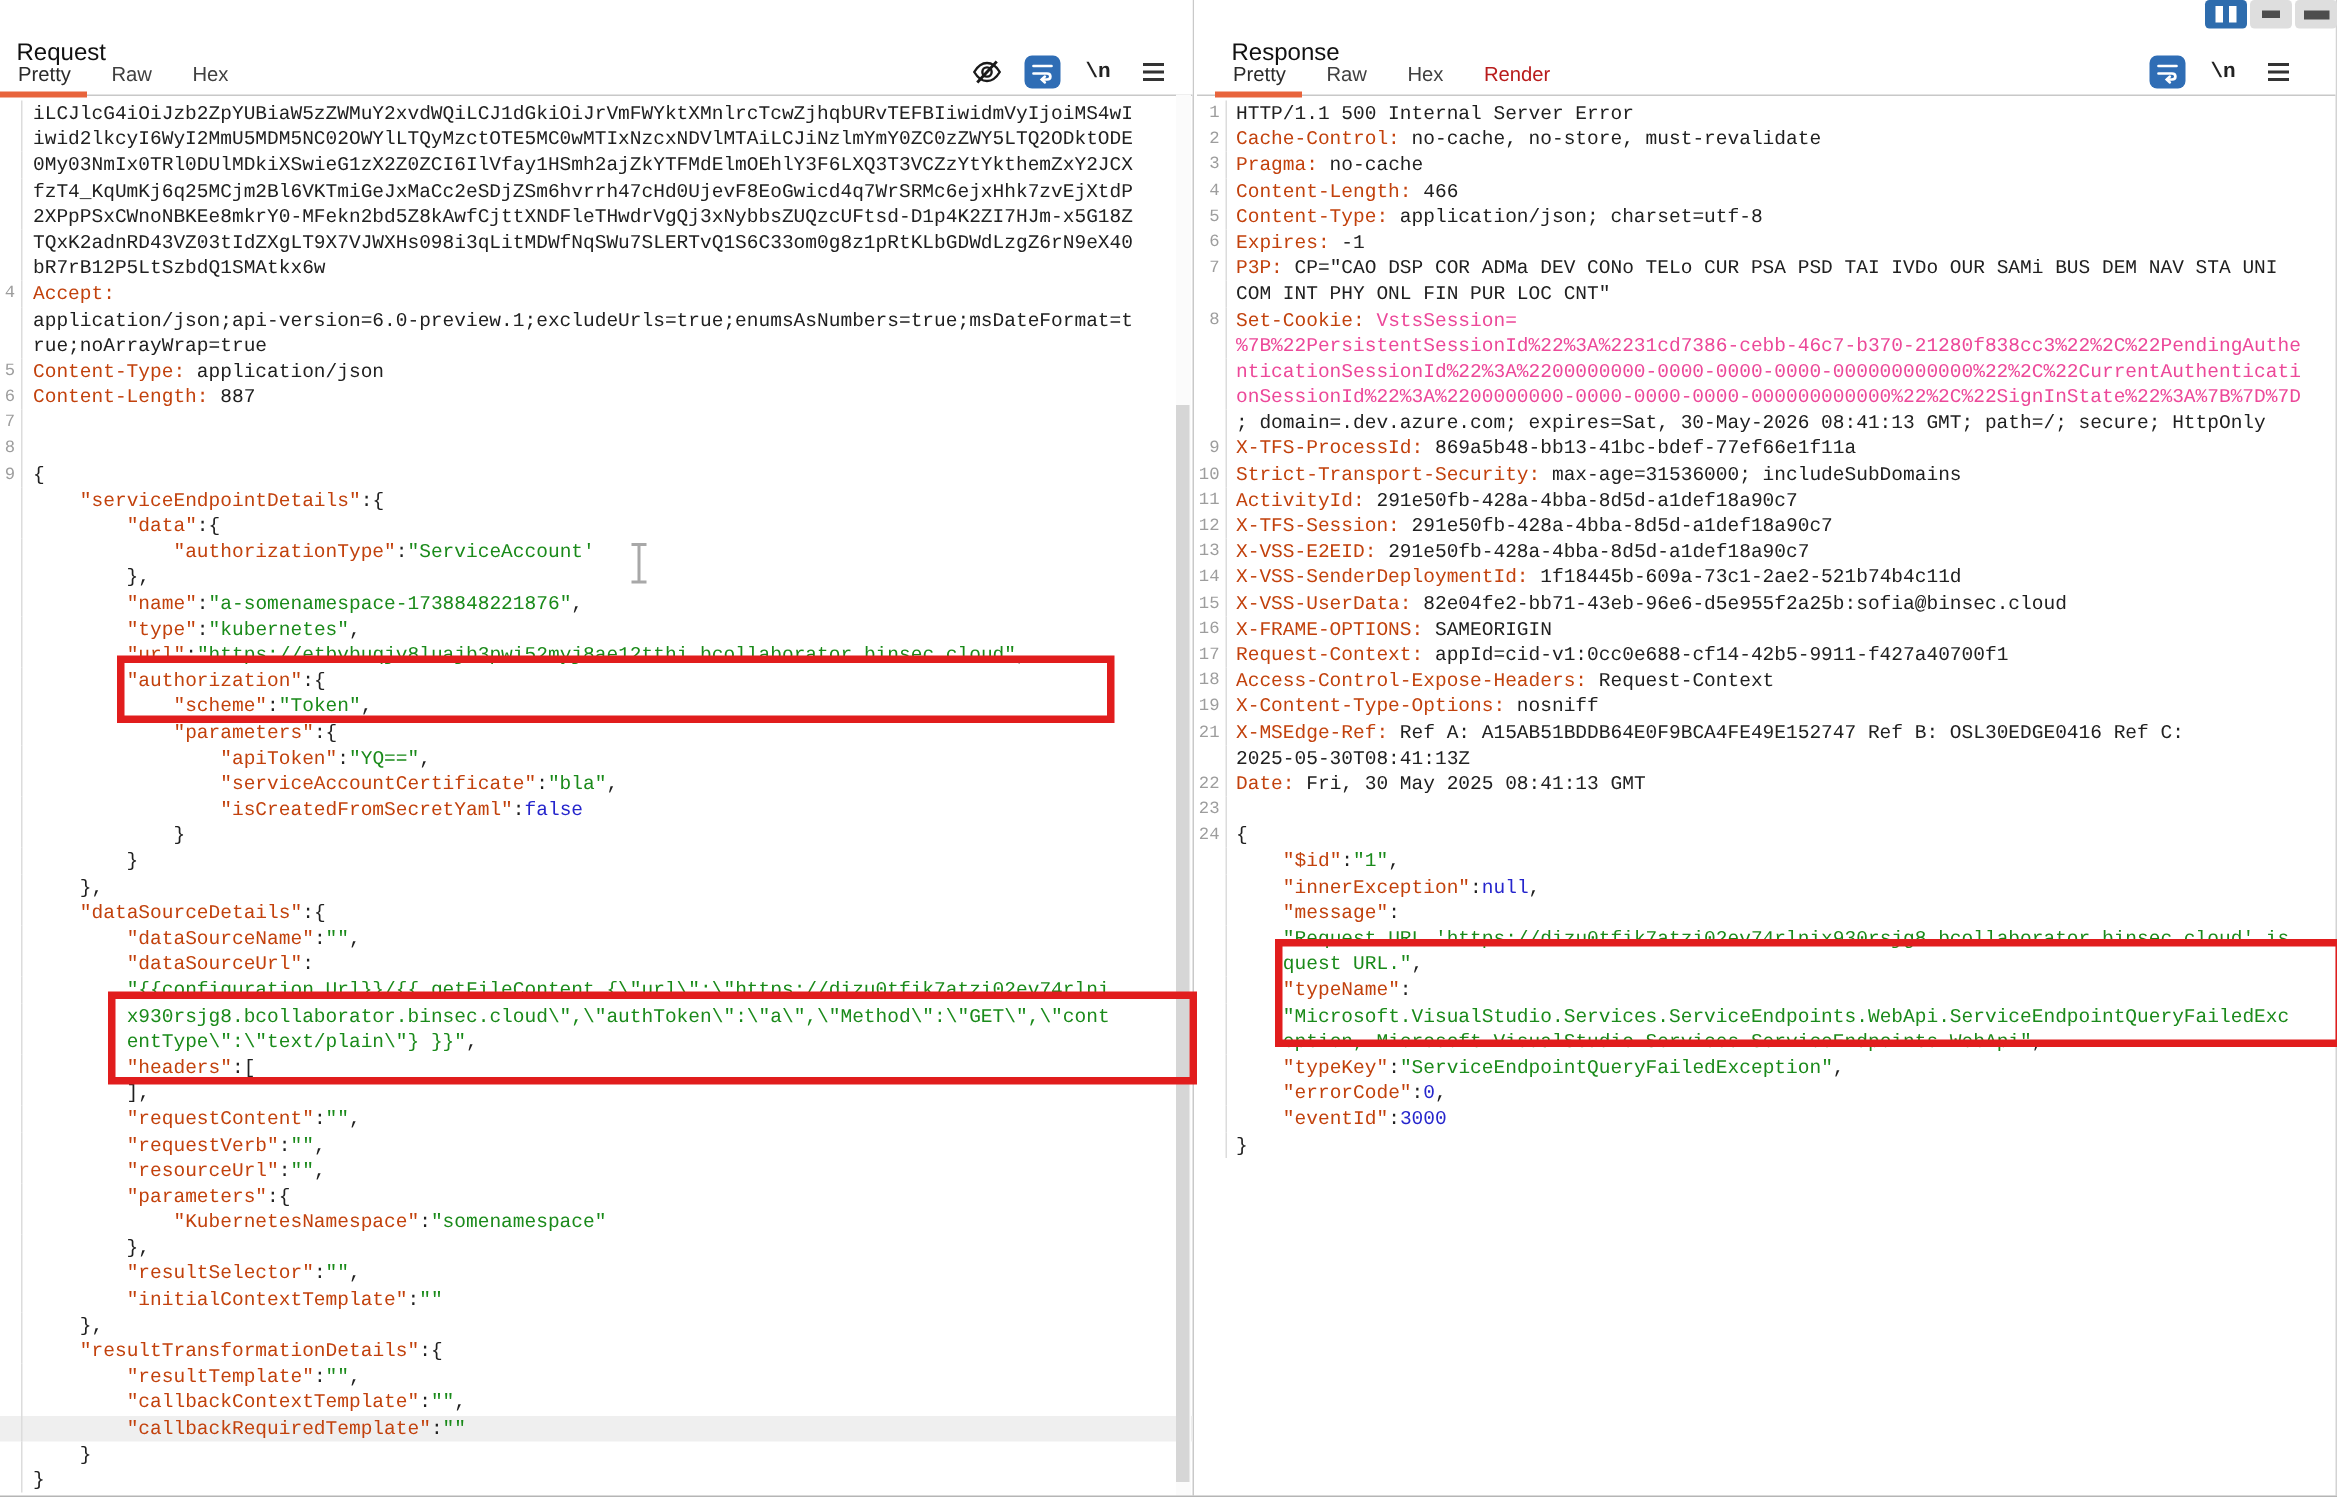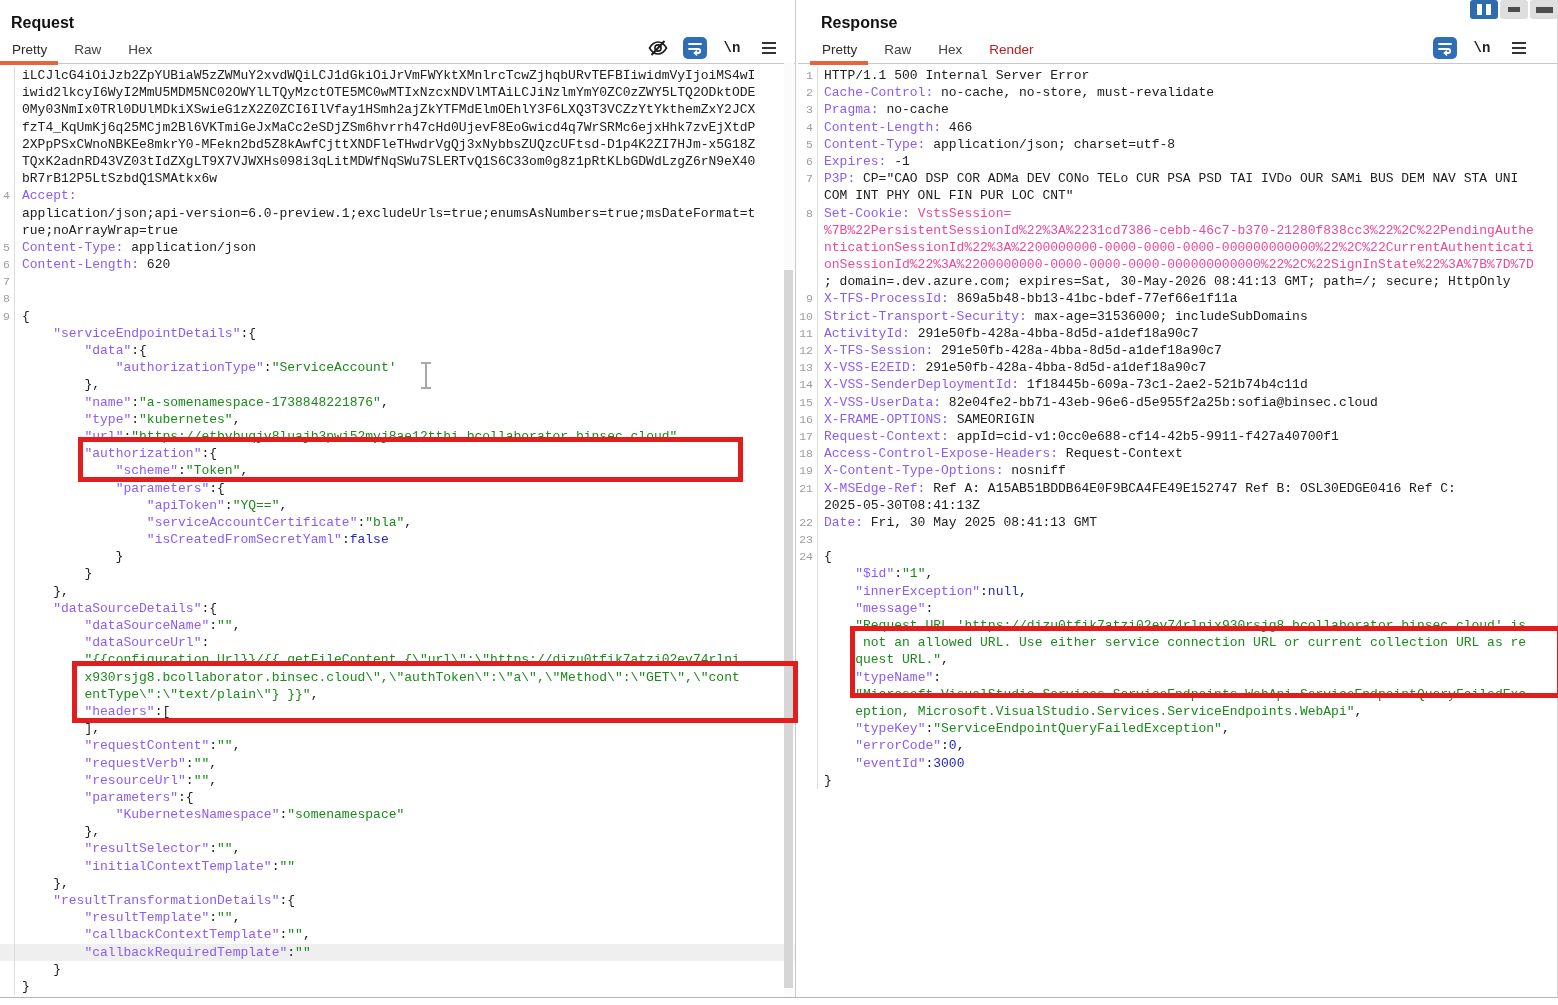--- a/index.html
+++ b/index.html
@@ -4,21 +4,21 @@
 <style>
   html,body{margin:0;padding:0;background:#ffffff;}
   body{width:1558px;height:1005px;overflow:hidden;position:relative;
        font-family:"Liberation Sans",sans-serif;-webkit-font-smoothing:antialiased;}
 
   .pane{position:absolute;top:0;bottom:8px;background:#fff;}
   .pane-left{left:0;width:795px;border-right:1px solid #c9c9c9;}
   .pane-right{left:798px;width:759px;border-right:1px solid #d3d3d3;}
 
   .pane-header{position:relative;height:63px;border-bottom:1px solid #c8c8c8;background:#fff;}
-  .pane-title{position:absolute;left:11px;top:14px;font-size:16px;font-weight:bold;color:#111;}
+  .pane-title{position:absolute;left:11px;top:27px;font-size:16px;font-weight:normal;color:#111;}
   .pane-right .pane-title{left:23px;}
 
   .tabs{position:absolute;left:0;bottom:0;height:24px;display:flex;align-items:flex-start;}
   .pane-right .tabs{left:12px;}
   .tab{position:relative;height:24px;line-height:22px;padding:0 15px 0 12px;
        font-size:13.5px;color:#404040;cursor:default;}
   .tab.selected{color:#2b2b2b;}
   .tab.selected::after{content:"";position:absolute;left:0;right:4px;bottom:-2px;height:4px;background:#e8643c;}
   .tab.disabled{color:#b91c1c;}
 
@@ -32,21 +32,21 @@
   .body{position:relative;padding-top:3px;font-family:"Liberation Mono",monospace;
         font-size:13px;color:#202020;}
   .cl{height:17.2px;line-height:17.2px;white-space:pre;display:flex;}
   .cl.hl{background:#efefef;}
   .ln{flex:0 0 auto;text-align:right;color:#9d9d9d;font-size:11.5px;
       border-right:1px solid #dcdcdc;}
   .pane-left .ln{width:10px;padding-right:4px;margin-right:7px;}
   .pane-right .ln{width:15px;padding-right:4px;margin-right:6px;}
   .code{flex:1 1 auto;white-space:pre;}
   .tk-t{color:#202020;}
-  .tk-h{color:#8b5cf6;}
+  .tk-h{color:#c2410c;}
   .tk-s{color:#1a8a1a;}
   .tk-r{color:#ec4899;}
   .tk-b{color:#2525cc;}
 
   .redbox{position:absolute;border:5px solid #e11d1d;background:transparent;pointer-events:none;z-index:5;}
   .boxA{left:78px;top:373px;width:655px;height:35px;}
   .boxB{left:72px;top:597px;width:716px;height:52px;}
   .boxC{left:52px;top:562px;width:702px;height:62px;}
 
   .scrollbar{position:absolute;right:1px;top:63px;bottom:0;width:10px;background:#fbfbfb;}
@@ -124,21 +124,21 @@
         <div class="cl"><span class="ln"></span><span class="code"><span class="tk-t">iwid2lkcyI6WyI2MmU5MDM5NC02OWYlLTQyMzctOTE5MC0wMTIxNzcxNDVlMTAiLCJiNzlmYmY0ZC0zZWY5LTQ2ODktODE</span></span></div>
         <div class="cl"><span class="ln"></span><span class="code"><span class="tk-t">0My03NmIx0TRl0DUlMDkiXSwieG1zX2Z0ZCI6IlVfay1HSmh2ajZkYTFMdElmOEhlY3F6LXQ3T3VCZzYtYkthemZxY2JCX</span></span></div>
         <div class="cl"><span class="ln"></span><span class="code"><span class="tk-t">fzT4_KqUmKj6q25MCjm2Bl6VKTmiGeJxMaCc2eSDjZSm6hvrrh47cHd0UjevF8EoGwicd4q7WrSRMc6ejxHhk7zvEjXtdP</span></span></div>
         <div class="cl"><span class="ln"></span><span class="code"><span class="tk-t">2XPpPSxCWnoNBKEe8mkrY0-MFekn2bd5Z8kAwfCjttXNDFleTHwdrVgQj3xNybbsZUQzcUFtsd-D1p4K2ZI7HJm-x5G18Z</span></span></div>
         <div class="cl"><span class="ln"></span><span class="code"><span class="tk-t">TQxK2adnRD43VZ03tIdZXgLT9X7VJWXHs098i3qLitMDWfNqSWu7SLERTvQ1S6C33om0g8z1pRtKLbGDWdLzgZ6rN9eX40</span></span></div>
         <div class="cl"><span class="ln"></span><span class="code"><span class="tk-t">bR7rB12P5LtSzbdQ1SMAtkx6w</span></span></div>
         <div class="cl"><span class="ln">4</span><span class="code"><span class="tk-h">Accept:</span></span></div>
         <div class="cl"><span class="ln"></span><span class="code"><span class="tk-t">application/json;api-version=6.0-preview.1;excludeUrls=true;enumsAsNumbers=true;msDateFormat=t</span></span></div>
         <div class="cl"><span class="ln"></span><span class="code"><span class="tk-t">rue;noArrayWrap=true</span></span></div>
         <div class="cl"><span class="ln">5</span><span class="code"><span class="tk-h">Content-Type:</span><span class="tk-t"> application/json</span></span></div>
-        <div class="cl"><span class="ln">6</span><span class="code"><span class="tk-h">Content-Length:</span><span class="tk-t"> 620</span></span></div>
+        <div class="cl"><span class="ln">6</span><span class="code"><span class="tk-h">Content-Length:</span><span class="tk-t"> 887</span></span></div>
         <div class="cl"><span class="ln">7</span><span class="code"></span></div>
         <div class="cl"><span class="ln">8</span><span class="code"></span></div>
         <div class="cl"><span class="ln">9</span><span class="code"><span class="tk-t">{</span></span></div>
         <div class="cl"><span class="ln"></span><span class="code"><span class="tk-t">    </span><span class="tk-h">"serviceEndpointDetails"</span><span class="tk-t">:{</span></span></div>
         <div class="cl"><span class="ln"></span><span class="code"><span class="tk-t">        </span><span class="tk-h">"data"</span><span class="tk-t">:{</span></span></div>
         <div class="cl"><span class="ln"></span><span class="code"><span class="tk-t">            </span><span class="tk-h">"authorizationType"</span><span class="tk-t">:</span><span class="tk-s">"ServiceAccount'</span></span></div>
         <div class="cl"><span class="ln"></span><span class="code"><span class="tk-t">        },</span></span></div>
         <div class="cl"><span class="ln"></span><span class="code"><span class="tk-t">        </span><span class="tk-h">"name"</span><span class="tk-t">:</span><span class="tk-s">"a-somenamespace-1738848221876"</span><span class="tk-t">,</span></span></div>
         <div class="cl"><span class="ln"></span><span class="code"><span class="tk-t">        </span><span class="tk-h">"type"</span><span class="tk-t">:</span><span class="tk-s">"kubernetes"</span><span class="tk-t">,</span></span></div>
         <div class="cl"><span class="ln"></span><span class="code"><span class="tk-t">        </span><span class="tk-h">"url"</span><span class="tk-t">:</span><span class="tk-s">"https://etbvbuqjv8luajb3pwi52myj8ae12tthi.bcollaborator.binsec.cloud"</span><span class="tk-t">,</span></span></div>
@@ -243,21 +243,20 @@
         <div class="cl"><span class="ln">19</span><span class="code"><span class="tk-h">X-Content-Type-Options:</span><span class="tk-t"> nosniff</span></span></div>
         <div class="cl"><span class="ln">21</span><span class="code"><span class="tk-h">X-MSEdge-Ref:</span><span class="tk-t"> Ref A: A15AB51BDDB64E0F9BCA4FE49E152747 Ref B: OSL30EDGE0416 Ref C:</span></span></div>
         <div class="cl"><span class="ln"></span><span class="code"><span class="tk-t">2025-05-30T08:41:13Z</span></span></div>
         <div class="cl"><span class="ln">22</span><span class="code"><span class="tk-h">Date:</span><span class="tk-t"> Fri, 30 May 2025 08:41:13 GMT</span></span></div>
         <div class="cl"><span class="ln">23</span><span class="code"></span></div>
         <div class="cl"><span class="ln">24</span><span class="code"><span class="tk-t">{</span></span></div>
         <div class="cl"><span class="ln"></span><span class="code"><span class="tk-t">    </span><span class="tk-h">"$id"</span><span class="tk-t">:</span><span class="tk-s">"1"</span><span class="tk-t">,</span></span></div>
         <div class="cl"><span class="ln"></span><span class="code"><span class="tk-t">    </span><span class="tk-h">"innerException"</span><span class="tk-t">:</span><span class="tk-b">null</span><span class="tk-t">,</span></span></div>
         <div class="cl"><span class="ln"></span><span class="code"><span class="tk-t">    </span><span class="tk-h">"message"</span><span class="tk-t">:</span></span></div>
         <div class="cl"><span class="ln"></span><span class="code"><span class="tk-t">    </span><span class="tk-s">"Request URL 'https://dizu0tfik7atzi02ev74rlnix930rsjg8.bcollaborator.binsec.cloud' is</span></span></div>
-        <div class="cl"><span class="ln"></span><span class="code"><span class="tk-t">    </span><span class="tk-s"> not an allowed URL. Use either service connection URL or current collection URL as re</span></span></div>
         <div class="cl"><span class="ln"></span><span class="code"><span class="tk-t">    </span><span class="tk-s">quest URL."</span><span class="tk-t">,</span></span></div>
         <div class="cl"><span class="ln"></span><span class="code"><span class="tk-t">    </span><span class="tk-h">"typeName"</span><span class="tk-t">:</span></span></div>
         <div class="cl"><span class="ln"></span><span class="code"><span class="tk-t">    </span><span class="tk-s">"Microsoft.VisualStudio.Services.ServiceEndpoints.WebApi.ServiceEndpointQueryFailedExc</span></span></div>
         <div class="cl"><span class="ln"></span><span class="code"><span class="tk-t">    </span><span class="tk-s">eption, Microsoft.VisualStudio.Services.ServiceEndpoints.WebApi"</span><span class="tk-t">,</span></span></div>
         <div class="cl"><span class="ln"></span><span class="code"><span class="tk-t">    </span><span class="tk-h">"typeKey"</span><span class="tk-t">:</span><span class="tk-s">"ServiceEndpointQueryFailedException"</span><span class="tk-t">,</span></span></div>
         <div class="cl"><span class="ln"></span><span class="code"><span class="tk-t">    </span><span class="tk-h">"errorCode"</span><span class="tk-t">:</span><span class="tk-b">0</span><span class="tk-t">,</span></span></div>
         <div class="cl"><span class="ln"></span><span class="code"><span class="tk-t">    </span><span class="tk-h">"eventId"</span><span class="tk-t">:</span><span class="tk-b">3000</span></span></div>
         <div class="cl"><span class="ln"></span><span class="code"><span class="tk-t">}</span></span></div>
       </div>
     <div class="redbox boxC"></div>

